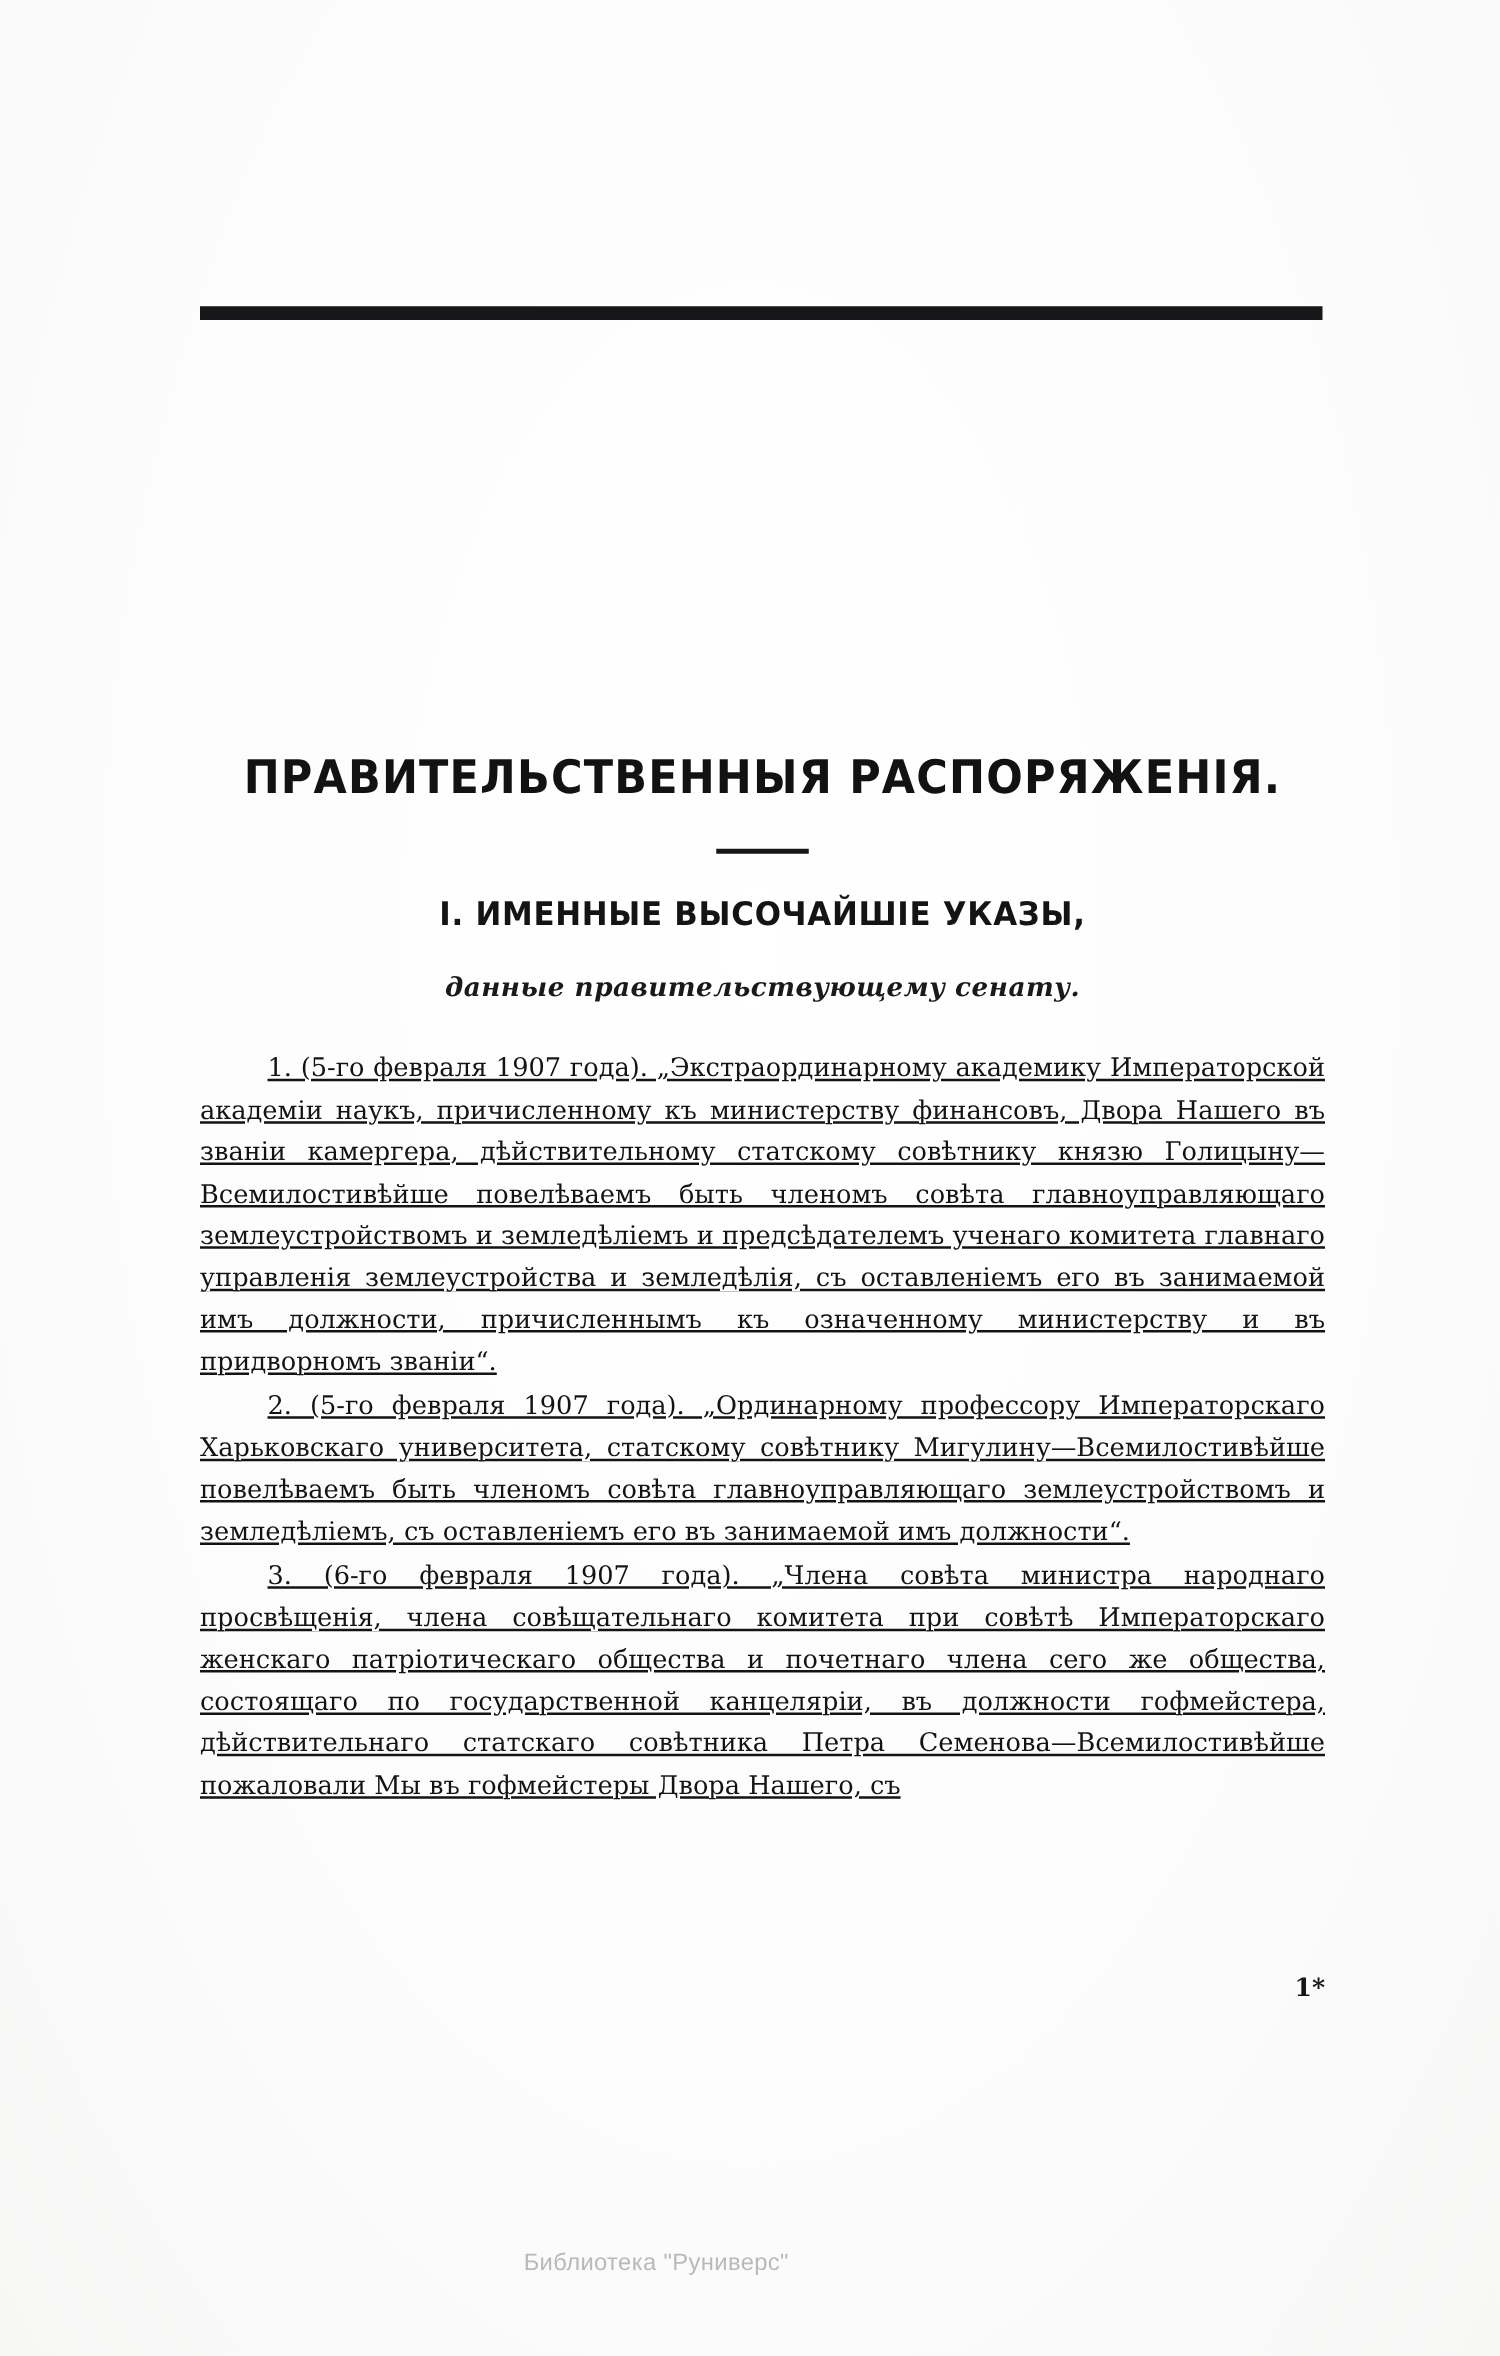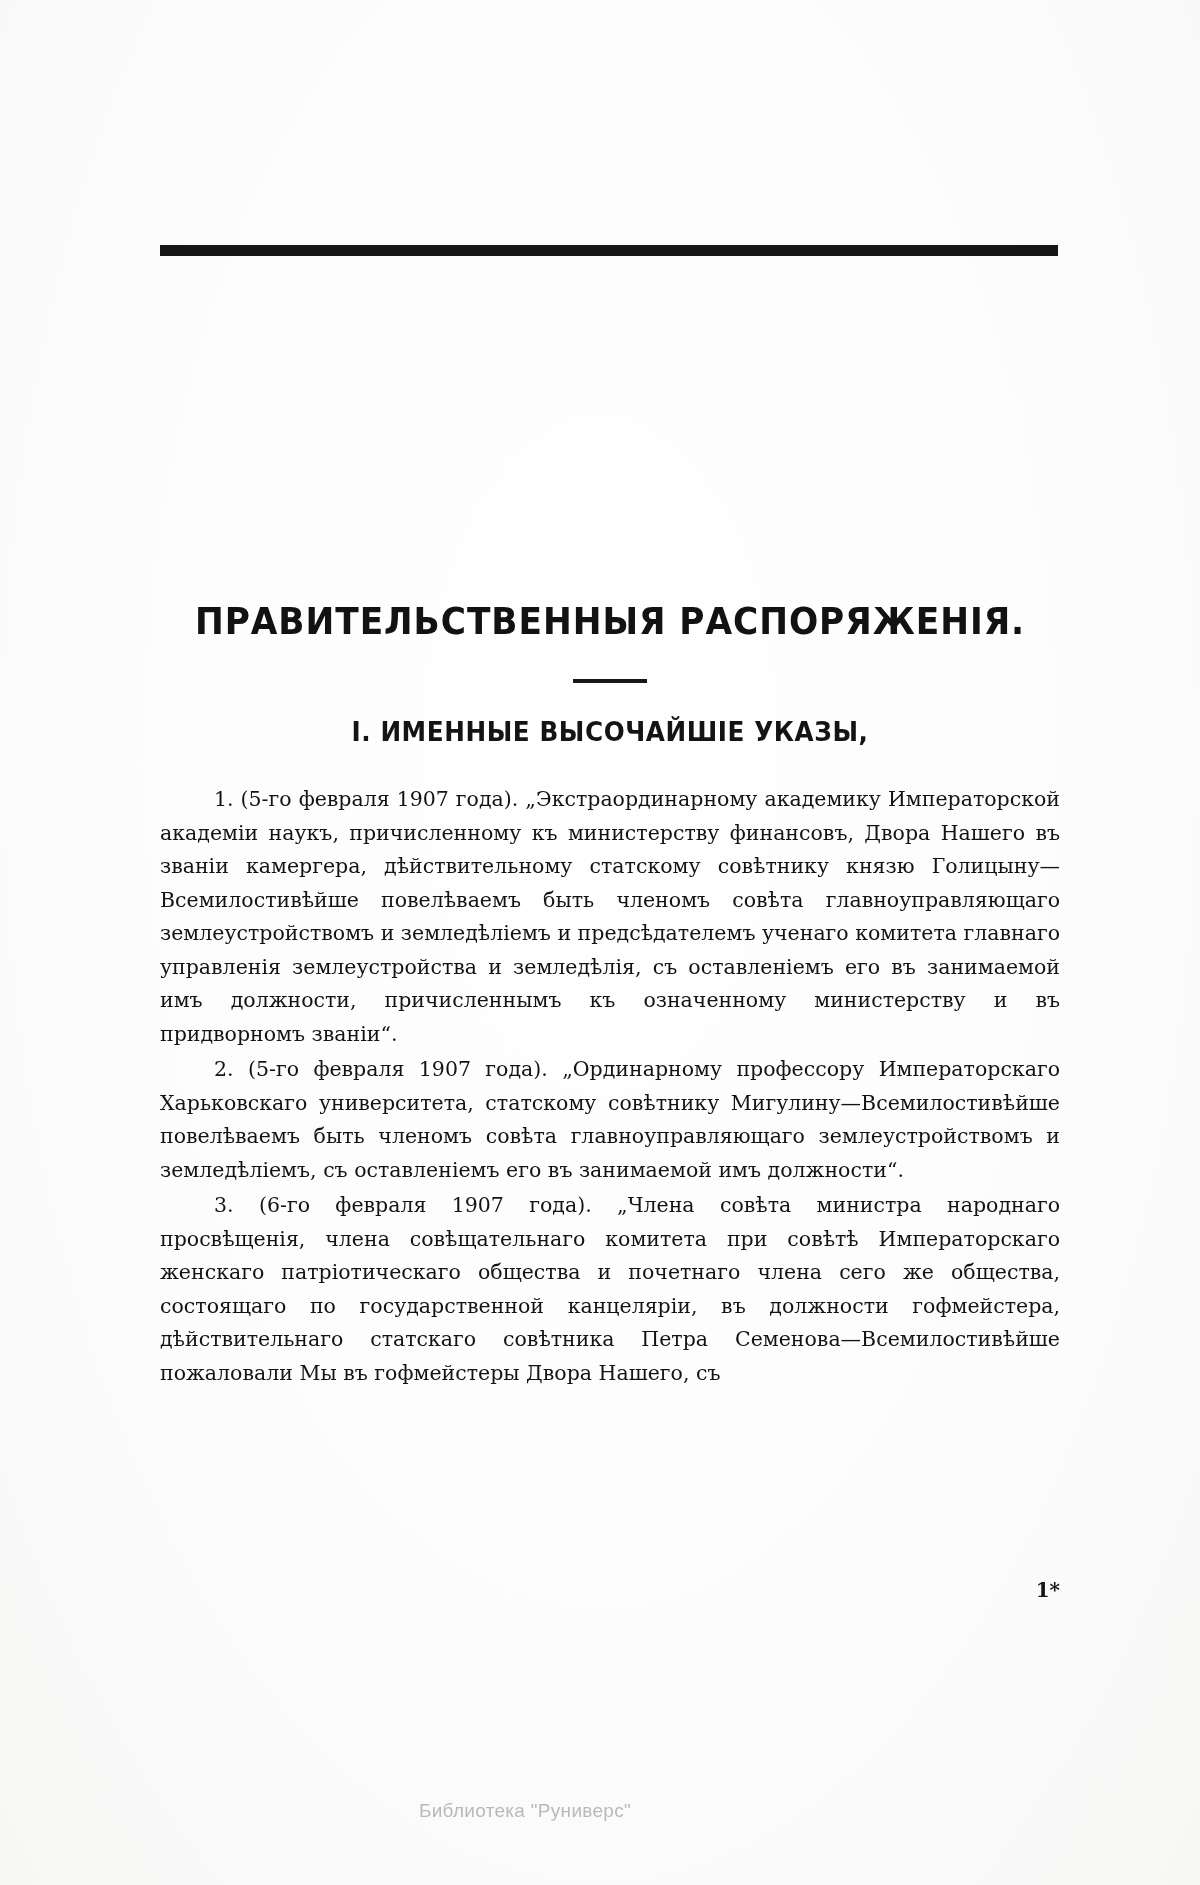--- a/index.html
+++ b/index.html
@@ -100,20 +100,21 @@
 
   p.para {
     margin: 0 0 2px 0;
     font-family: "DejaVu Serif", serif;
     font-size: 20.5px;
     line-height: 33.5px;
     text-align: justify;
     text-indent: 54px;
     color: #131313;
     hyphens: manual;
+    text-decoration: underline;
   }
 
   p.para + p.para {
     margin-top: 0;
   }
 
   .pagenum {
     position: absolute;
     left: 160px;
     top: 1578px;
@@ -148,20 +149,21 @@
   <div class="rule-top"></div>
 
   <div class="content">
 
     <div class="doc-title">ПРАВИТЕЛЬСТВЕННЫЯ РАСПОРЯЖЕНІЯ.</div>
 
     <div class="title-divider"></div>
 
     <div class="section-title">I. ИМЕННЫЕ ВЫСОЧАЙШІЕ УКАЗЫ,</div>
 
+    <div class="section-subtitle">данные правительствующему сенату.</div>
 
     <div class="body-text">
       <p class="para">1. (5-го февраля 1907 года). „Экстраординарному академику Императорской академіи наукъ, причисленному къ министерству финансовъ, Двора Нашего въ званіи камергера, дѣйствительному статскому совѣтнику князю Голицыну—Всемилостивѣйше повелѣваемъ быть членомъ совѣта главноуправляющаго землеустройствомъ и земледѣліемъ и предсѣдателемъ ученаго комитета главнаго управленія землеустройства и земледѣлія, съ оставленіемъ его въ занимаемой имъ должности, причисленнымъ къ означенному министерству и въ придворномъ званіи“.</p>
       <p class="para">2. (5-го февраля 1907 года). „Ординарному профессору Императорскаго Харьковскаго университета, статскому совѣтнику Мигулину—Всемилостивѣйше повелѣваемъ быть членомъ совѣта главноуправляющаго землеустройствомъ и земледѣліемъ, съ оставленіемъ его въ занимаемой имъ должности“.</p>
       <p class="para">3. (6-го февраля 1907 года). „Члена совѣта министра народнаго просвѣщенія, члена совѣщательнаго комитета при совѣтѣ Императорскаго женскаго патріотическаго общества и почетнаго члена сего же общества, состоящаго по государственной канцеляріи, въ должности гофмейстера, дѣйствительнаго статскаго совѣтника Петра Семенова—Всемилостивѣйше пожаловали Мы въ гофмейстеры Двора Нашего, съ</p>
     </div>
   </div>
 
   <div class="pagenum">1*</div>
 

